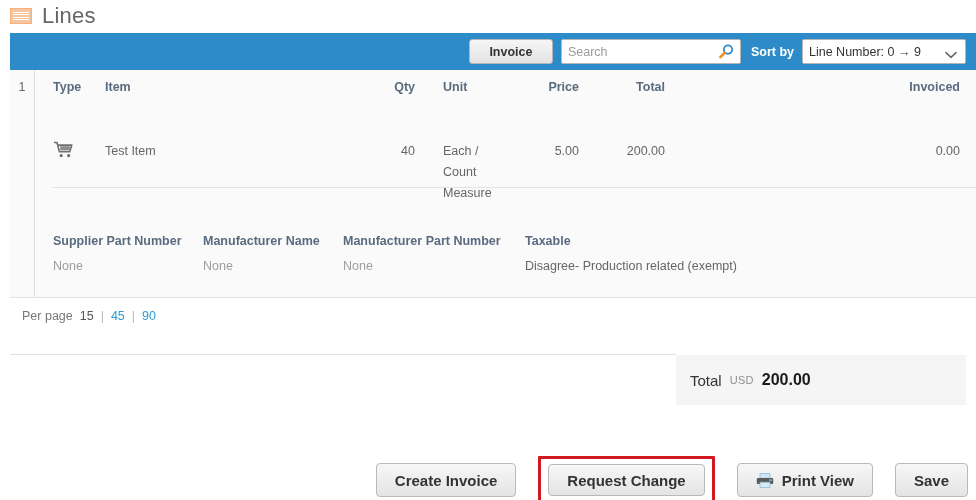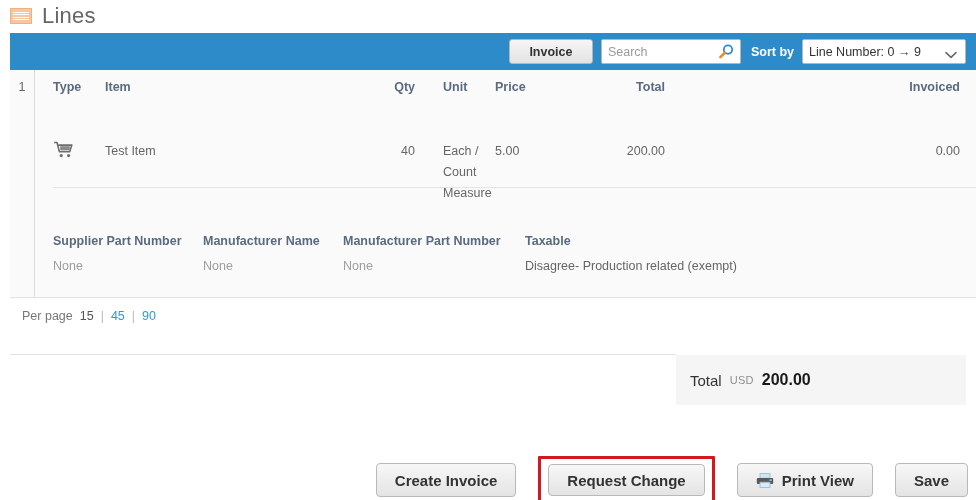--- a/index.html
+++ b/index.html
@@ -41,21 +41,21 @@
   }
   .btn-advanced {
     height: 25px; min-width: 84px; padding: 0 12px;
     background: linear-gradient(#f6f6f6, #e3e3e3);
     border: 1px solid #b6b6b6; border-radius: 3px;
     font-size: 12.5px; font-weight: bold; color: #333333;
     display: flex; align-items: center; justify-content: center;
     cursor: pointer;
   }
   .search-wrap {
-    position: relative; width: 140px; height: 25px;
+    position: relative; width: 180px; height: 25px;
     background: #ffffff; border: 1px solid #b6b6b6; border-radius: 2px;
     display: flex; align-items: center;
   }
   .search-wrap input {
     border: none; outline: none; background: transparent;
     width: 118px; height: 23px; padding: 0 6px;
     font-size: 12.5px; color: #333333;
     font-family: "Liberation Sans", sans-serif;
   }
   .search-wrap input::placeholder { color: #9a9a9a; }
@@ -92,21 +92,21 @@
   .col { font-size: 12.5px; }
   .col .hd {
     font-weight: bold; color: #5a6b80; font-size: 12.5px;
     white-space: nowrap; margin-bottom: 11px;
   }
   .col .val { color: #666666; font-size: 12.5px; line-height: 21px; margin-top: 47px; }
   .c-type  { width: 52px; }
   .c-item  { width: 250px; }
   .c-qty   { width: 60px; text-align: right; }
   .c-unit  { width: 80px; padding-left: 28px; }
-  .c-price { width: 84px; text-align: left; }
+  .c-price { width: 84px; text-align: right; }
   .c-total { width: 86px; text-align: right; }
   .c-inv   { flex: 1; text-align: right; }
   .link { color: #2e9ad4; cursor: pointer; }
   .cart-icon { display: inline-block; width: 22px; height: 18px; }
 
   .hr-inner {
     position: absolute; left: 18px; right: 0; top: 117px;
     height: 1px; background: #e4e4e4;
   }
   .grid-bot { display: flex; align-items: flex-start; padding-top: 30px; }

